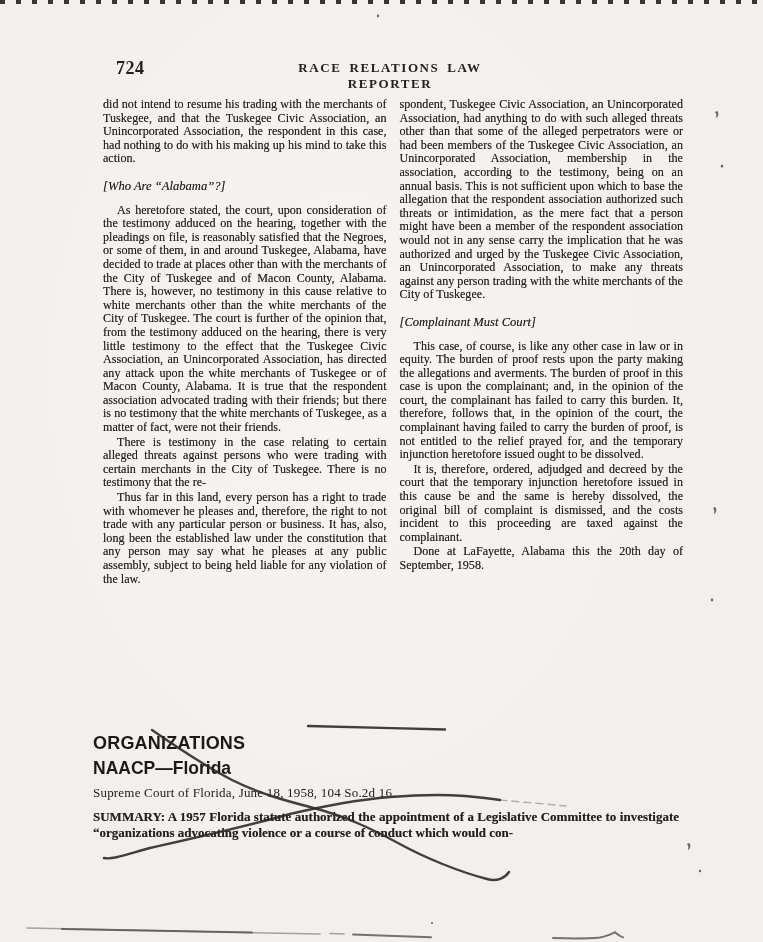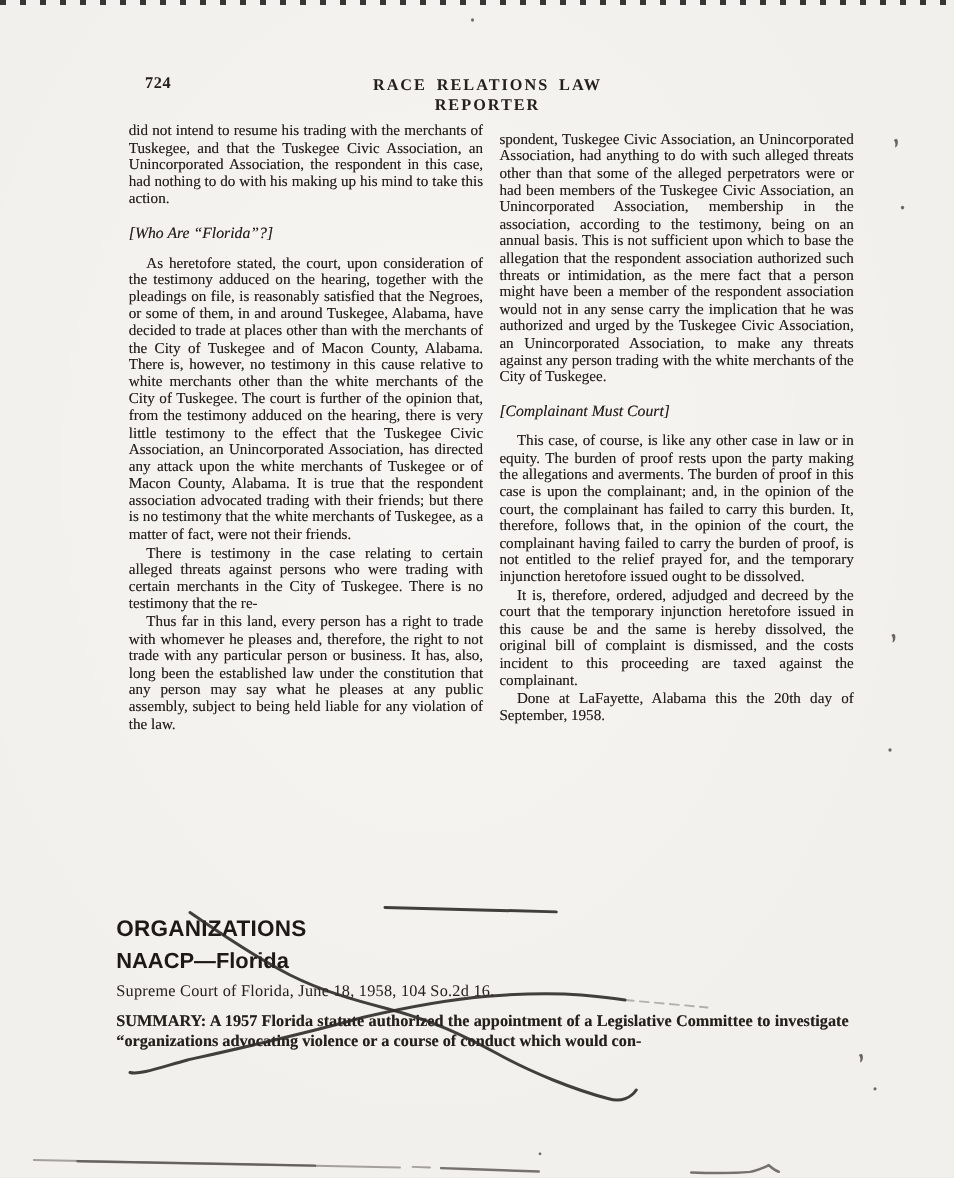--- a/index.html
+++ b/index.html
@@ -15,29 +15,29 @@
   }
   
   .top-dashes{
     position:absolute;top:0;left:0;width:100%;height:4px;
     background:repeating-linear-gradient(90deg,#161513 0 5px,transparent 5px 16px);
     opacity:.85;
   }
   .running-header{position:absolute;top:56px;left:0;width:100%;height:24px;}
   .page-num{
     position:absolute;left:116px;top:2px;
-    font-size:13px;font-weight:bold;letter-spacing:.5px;
+    font-size:18px;font-weight:bold;letter-spacing:.5px;
   }
   .journal-title{
     position:absolute;left:255px;top:4px;width:270px;text-align:center;
     font-size:13px;font-weight:bold;letter-spacing:1.6px;word-spacing:3px;
   }
   .body-columns{
     position:absolute;left:103px;top:98px;width:580px;
-    display:flex;gap:13px;align-items:center;
+    display:flex;gap:13px;
   }
   .col{width:284px;font-size:12.1px;line-height:13.6px;text-align:justify;}
   .col p{margin:0;text-indent:14px;text-shadow:0 0 .5px rgba(46,40,33,.55);}
   .col p.cont{text-indent:0;}
   .col p.subhead{
     font-style:italic;text-indent:0;text-align:left;
     font-size:12.6px;margin:14px 0 10px 0;
   }
   .col p + p{margin-top:1px;}
   
@@ -72,21 +72,21 @@
   <div class="top-dashes"></div>
 
   <div class="running-header">
     <span class="page-num">724</span>
     <span class="journal-title">RACE RELATIONS LAW REPORTER</span>
   </div>
 
   <div class="body-columns">
     <div class="col">
       <p class="cont">did not intend to resume his trading with the merchants of Tuskegee, and that the Tuskegee Civic Association, an Unincorporated Association, the respondent in this case, had nothing to do with his making up his mind to take this action.</p>
-      <p class="subhead">[Who Are “Florida”?]</p>
+      <p class="subhead">[Who Are “Alabama”?]</p>
       <p>As heretofore stated, the court, upon consideration of the testimony adduced on the hearing, together with the pleadings on file, is reasonably satisfied that the Negroes, or some of them, in and around Tuskegee, Alabama, have decided to trade at places other than with the merchants of the City of Tuskegee and of Macon County, Alabama. There is, however, no testimony in this cause relative to white merchants other than the white merchants of the City of Tuskegee. The court is further of the opinion that, from the testimony adduced on the hearing, there is very little testimony to the effect that the Tuskegee Civic Association, an Unincorporated Association, has directed any attack upon the white merchants of Tuskegee or of Macon County, Alabama. It is true that the respondent association advocated trading with their friends; but there is no testimony that the white merchants of Tuskegee, as a matter of fact, were not their friends.</p>
       <p>There is testimony in the case relating to certain alleged threats against persons who were trading with certain merchants in the City of Tuskegee. There is no testimony that the re-</p>
       <p>Thus far in this land, every person has a right to trade with whomever he pleases and, therefore, the right to not trade with any particular person or business. It has, also, long been the established law under the constitution that any person may say what he pleases at any public assembly, subject to being held liable for any violation of the law.</p>
     </div>
     <div class="col">
       <p class="cont">spondent, Tuskegee Civic Association, an Unincorporated Association, had anything to do with such alleged threats other than that some of the alleged perpetrators were or had been members of the Tuskegee Civic Association, an Unincorporated Association, membership in the association, according to the testimony, being on an annual basis. This is not sufficient upon which to base the allegation that the respondent association authorized such threats or intimidation, as the mere fact that a person might have been a member of the respondent association would not in any sense carry the implication that he was authorized and urged by the Tuskegee Civic Association, an Unincorporated Association, to make any threats against any person trading with the white merchants of the City of Tuskegee.</p>
       <p class="subhead">[Complainant Must Court]</p>
       <p>This case, of course, is like any other case in law or in equity. The burden of proof rests upon the party making the allegations and averments. The burden of proof in this case is upon the complainant; and, in the opinion of the court, the complainant has failed to carry this burden. It, therefore, follows that, in the opinion of the court, the complainant having failed to carry the burden of proof, is not entitled to the relief prayed for, and the temporary injunction heretofore issued ought to be dissolved.</p>
       <p>It is, therefore, ordered, adjudged and decreed by the court that the temporary injunction heretofore issued in this cause be and the same is hereby dissolved, the original bill of complaint is dismissed, and the costs incident to this proceeding are taxed against the complainant.</p>
       <p>Done at LaFayette, Alabama this the 20th day of September, 1958.</p>

